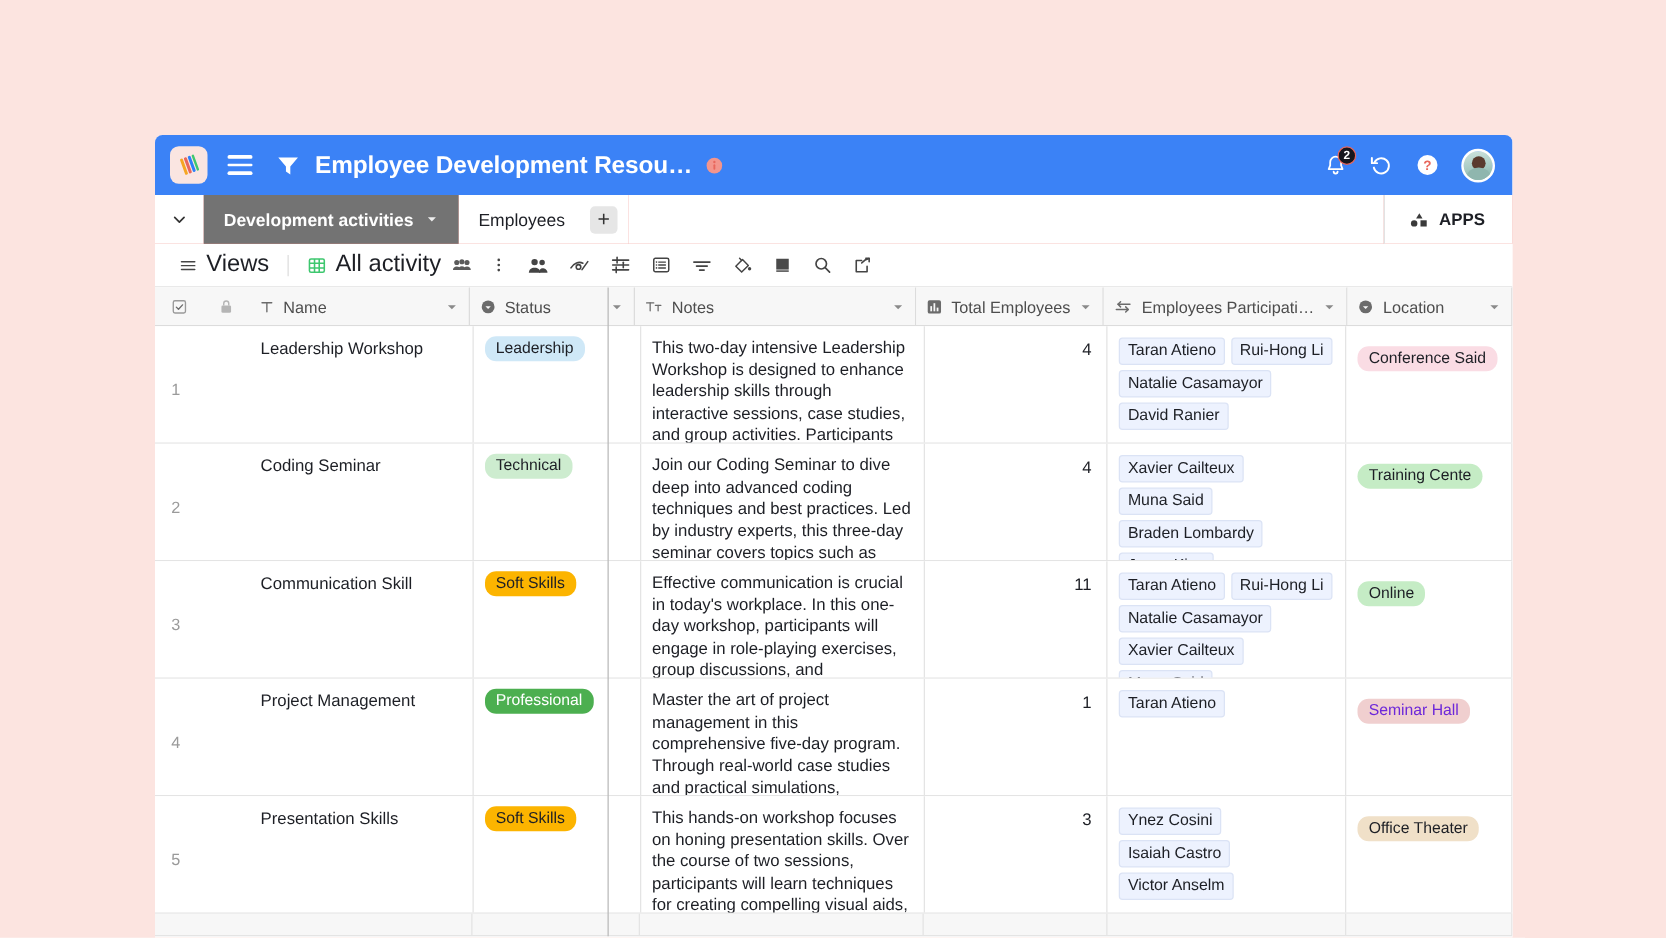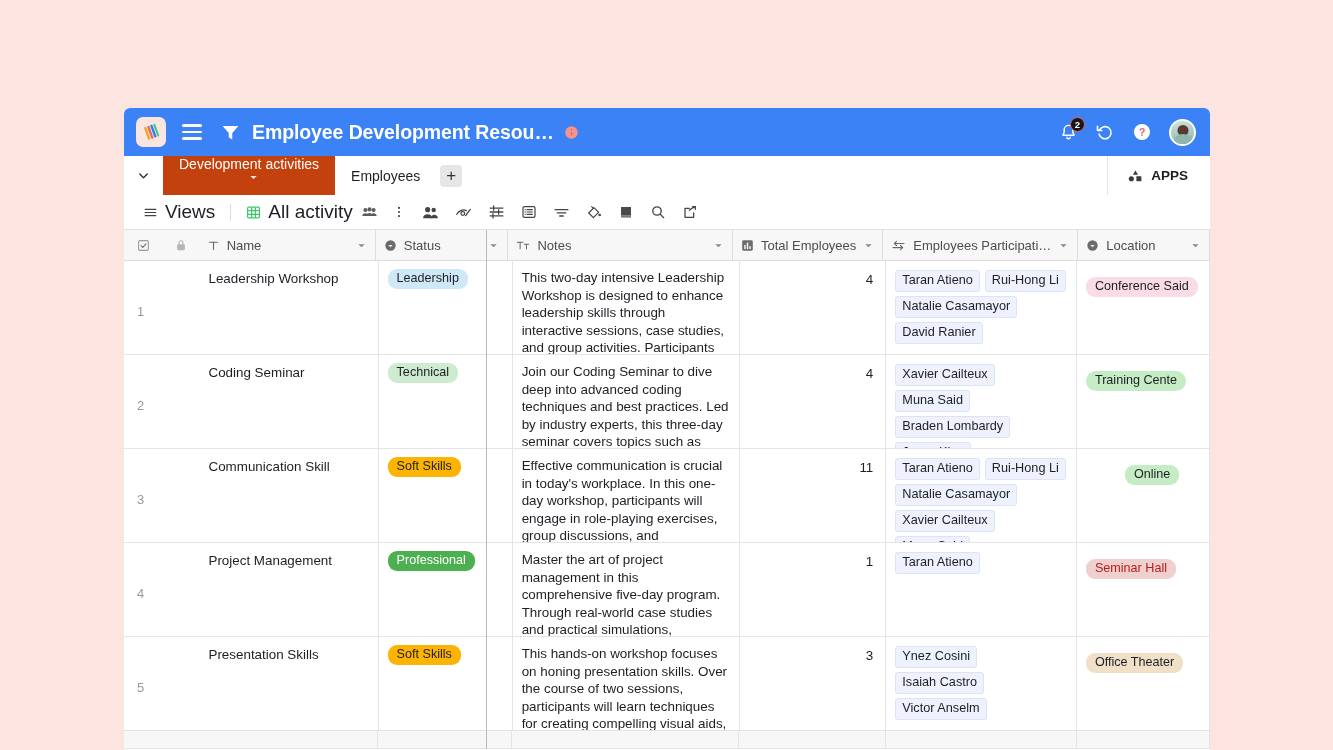--- a/index.html
+++ b/index.html
@@ -94,24 +94,23 @@
     cursor: pointer;
   }
   .tab {
     display: flex; align-items: center;
     padding: 0 16px;
     font-size: 14px;
     cursor: pointer;
     white-space: nowrap;
   }
   .tab.active {
-    background: #c2410c;
+    background: #737373;
     color: #fff;
-    font-weight: normal;
-    flex-direction: column;
+    font-weight: bold;
   }
   .tab.inactive {
     background: #fff;
     color: #1d1f25;
   }
   .tab .caret { margin-left: 9px; display:flex; }
   .tab-add {
     background: #fff;
     display:flex; align-items:center;
     padding: 0 9px 0 4px;
@@ -651,37 +650,37 @@
           <div class="cell c-part">
             <div class="chips">
               <span class="chip">Taran Atieno</span>
               <span class="chip">Rui-Hong Li</span>
               <span class="chip">Natalie Casamayor</span>
               <span class="chip">Xavier Cailteux</span>
               <span class="chip">Muna Said</span>
             </div>
           </div>
           <div class="cell c-loc">
-            <div class="loc-wrap"><span class="pill" style="background:#c5ecc5;color:#1d1f25;margin-left:39px;">Online</span></div>
+            <div class="loc-wrap"><span class="pill" style="background:#c5ecc5;color:#1d1f25;">Online</span></div>
           </div>
         </div>
         <div class="row">
           <div class="cell rownum c-rownum">4</div>
           <div class="cell lock c-lock"></div>
           <div class="cell name c-name">Project Management</div>
           <div class="cell c-status"><span class="pill" style="background:#4caf50;color:#ffffff;">Professional</span></div>
           <div class="cell notes c-notes">Master the art of project management in this comprehensive five-day program. Through real-world case studies and practical simulations, participants will develop</div>
           <div class="cell total c-total">1</div>
           <div class="cell c-part">
             <div class="chips">
               <span class="chip">Taran Atieno</span>
             </div>
           </div>
           <div class="cell c-loc">
-            <div class="loc-wrap"><span class="pill" style="background:#f0cfcf;color:#b91c1c;text-align:right;">Seminar Hall</span></div>
+            <div class="loc-wrap"><span class="pill" style="background:#f0cfcf;color:#6d28d9;text-align:right;">Seminar Hall</span></div>
           </div>
         </div>
         <div class="row">
           <div class="cell rownum c-rownum">5</div>
           <div class="cell lock c-lock"></div>
           <div class="cell name c-name">Presentation Skills</div>
           <div class="cell c-status"><span class="pill" style="background:#fcb400;color:#1d1f25;">Soft Skills</span></div>
           <div class="cell notes c-notes">This hands-on workshop focuses on honing presentation skills. Over the course of two sessions, participants will learn techniques for creating compelling visual aids, delivering</div>
           <div class="cell total c-total">3</div>
           <div class="cell c-part">

